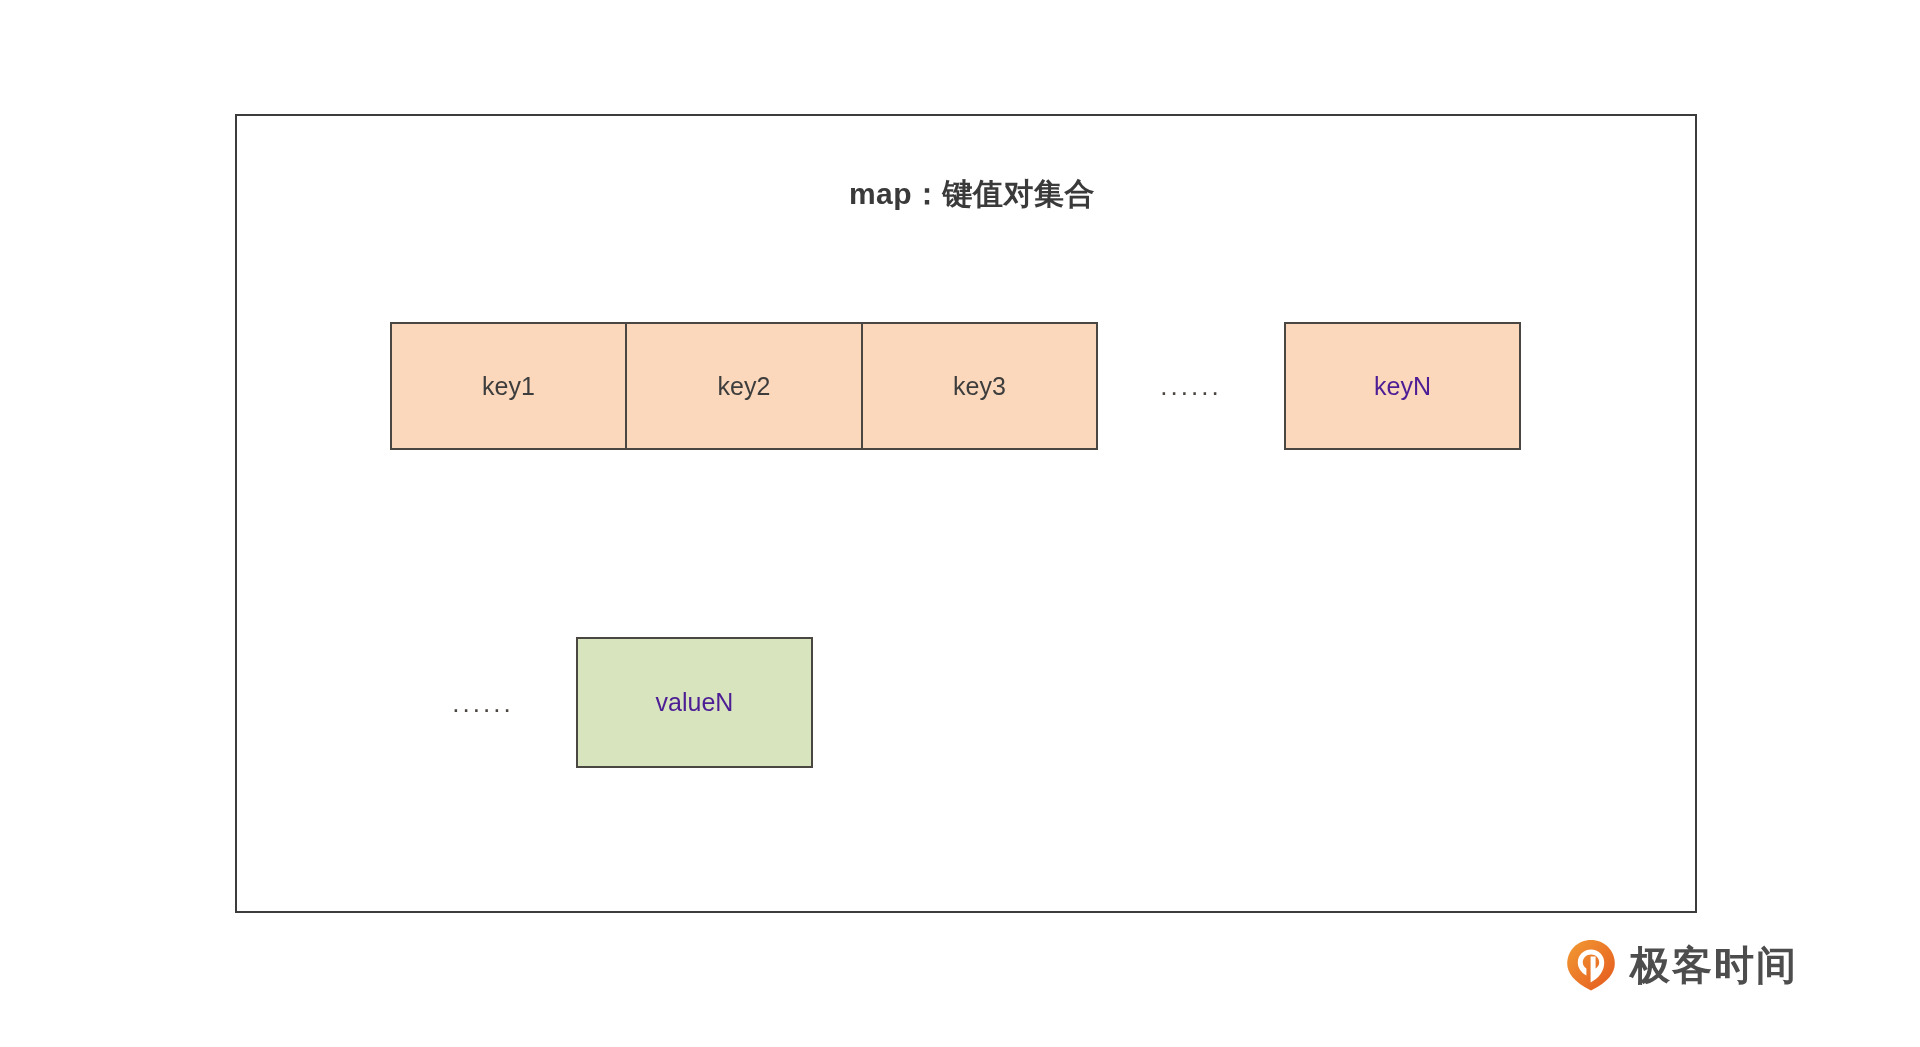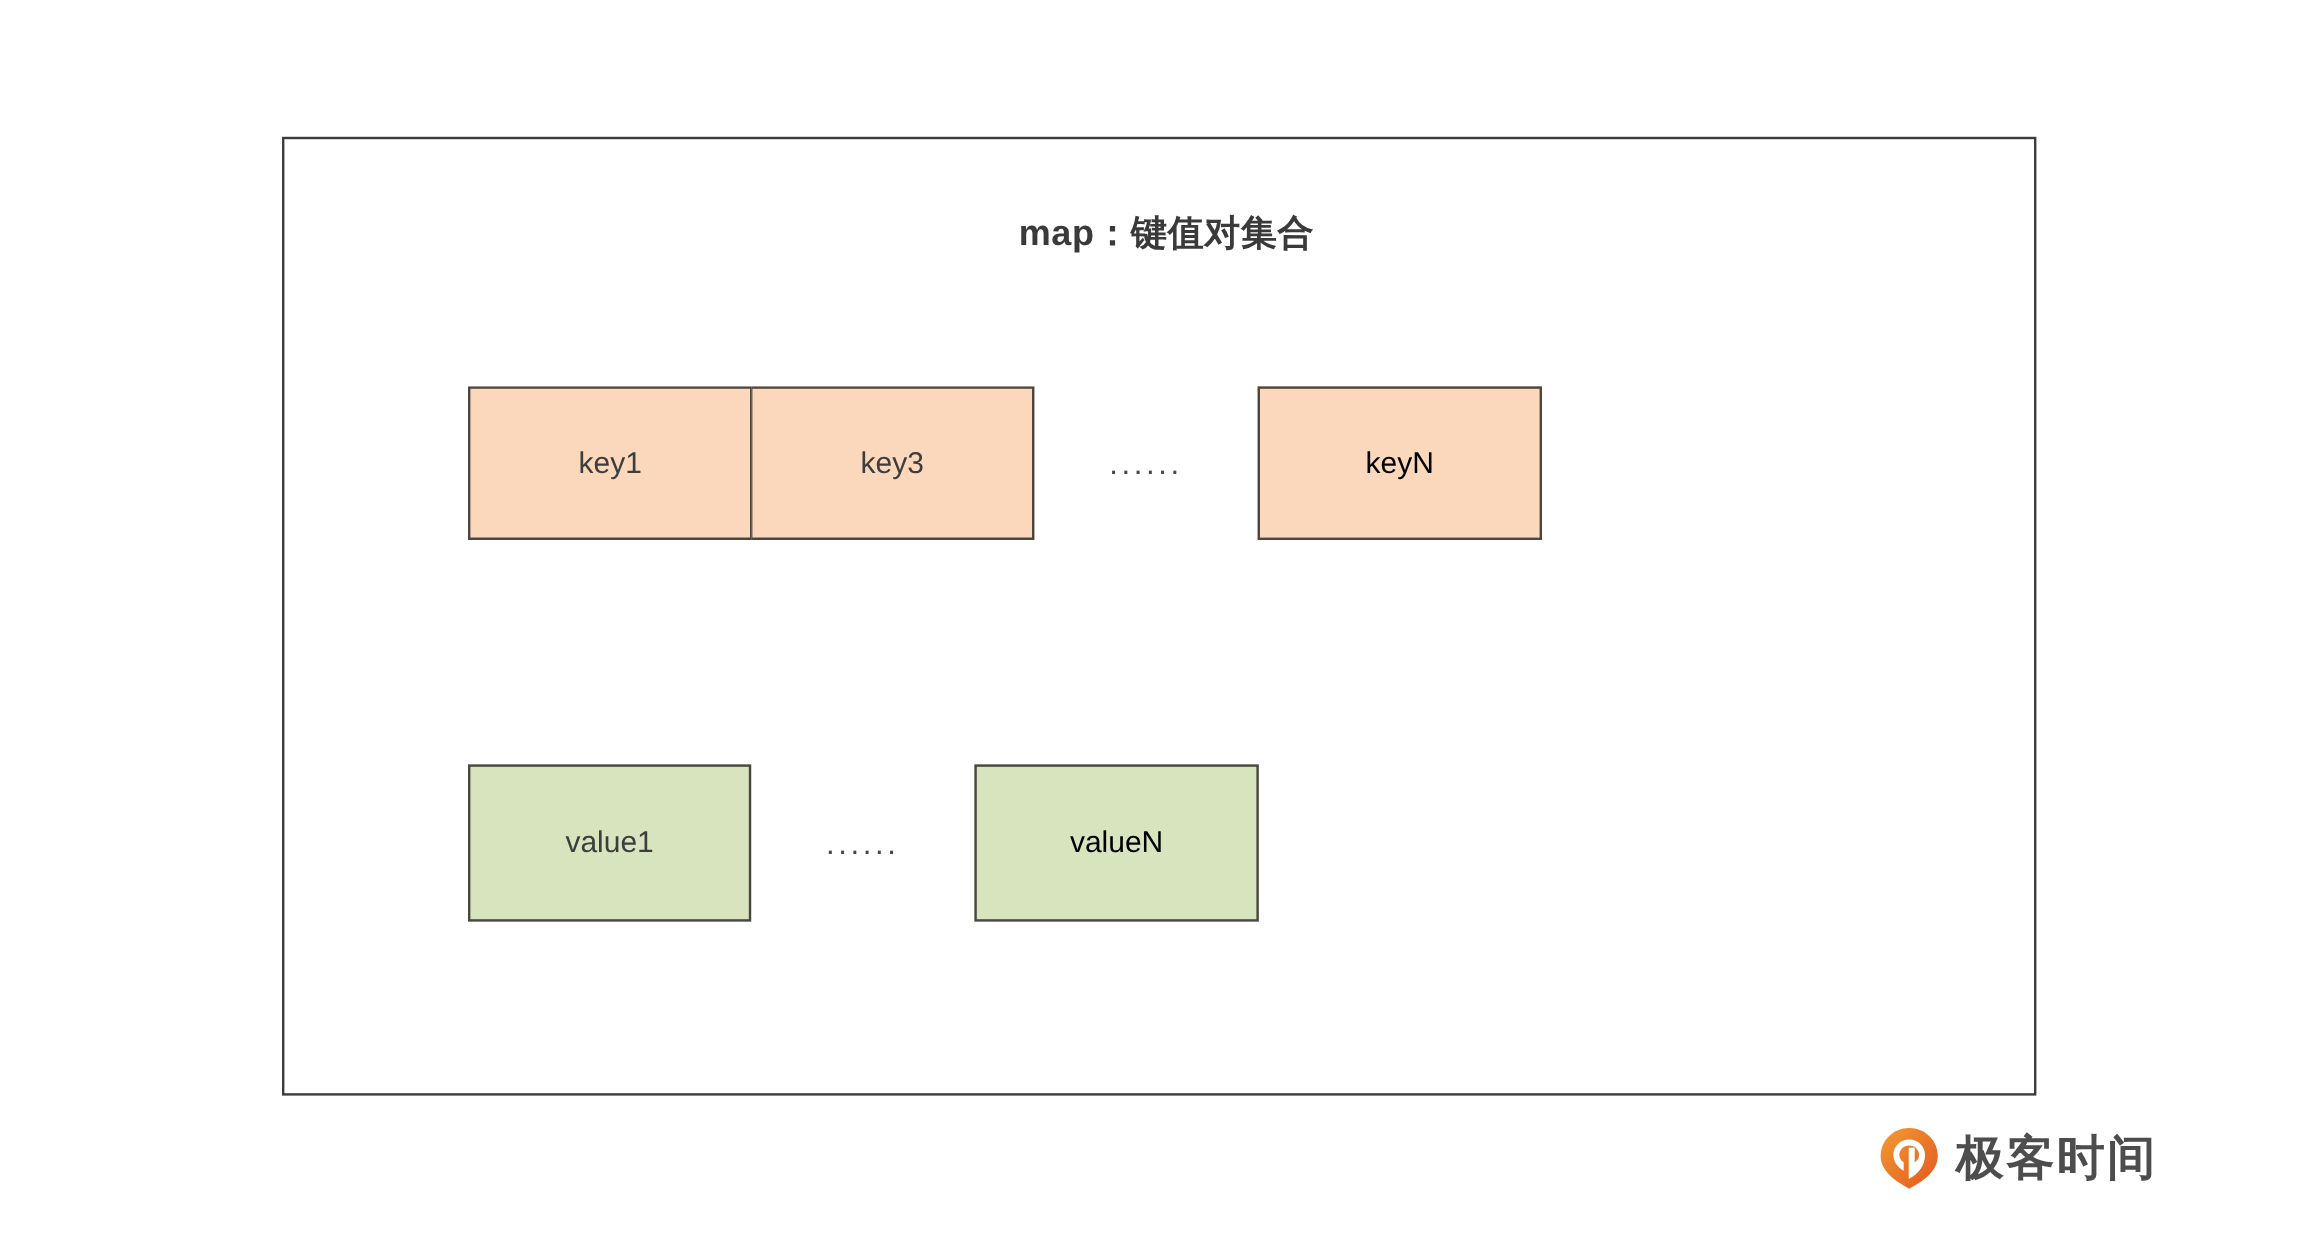--- a/index.html
+++ b/index.html
@@ -77,21 +77,21 @@
 
   .cell-standalone {
     width: 237px;
     height: 100%;
     display: flex;
     align-items: center;
     justify-content: center;
     box-sizing: border-box;
     border: 2px solid #4a4642;
     font-size: 25px;
-    color: #000000;
+    color: #4c1d95;
   }
 
   .ellipsis {
     width: 186px;
     height: 100%;
     display: flex;
     align-items: center;
     justify-content: center;
     font-size: 26px;
     letter-spacing: 3px;
@@ -125,29 +125,29 @@
 </head>
 <body>
 
 <div id="diagram-frame"></div>
 
 <div id="diagram-title">map：键值对集合</div>
 
 <div class="cell-row" id="key-row">
   <div class="cell-group">
     <div class="cell cell-key">key1</div>
+    <div class="cell cell-key">key2</div>
     <div class="cell cell-key">key3</div>
   </div>
   <div class="ellipsis">......</div>
   <div class="cell-standalone cell-key">keyN</div>
 </div>
 
 <div class="cell-row" id="value-row">
   <div class="cell-group">
-    <div class="cell cell-value">value1</div>
   </div>
   <div class="ellipsis">......</div>
   <div class="cell-standalone cell-value">valueN</div>
 </div>
 
 <div id="brand-logo">
   <span class="mark">
     <svg viewBox="0 0 54 54" width="54" height="54" aria-hidden="true">
       <defs>
         <linearGradient id="gt-grad" x1="0" y1="0" x2="1" y2="1">

